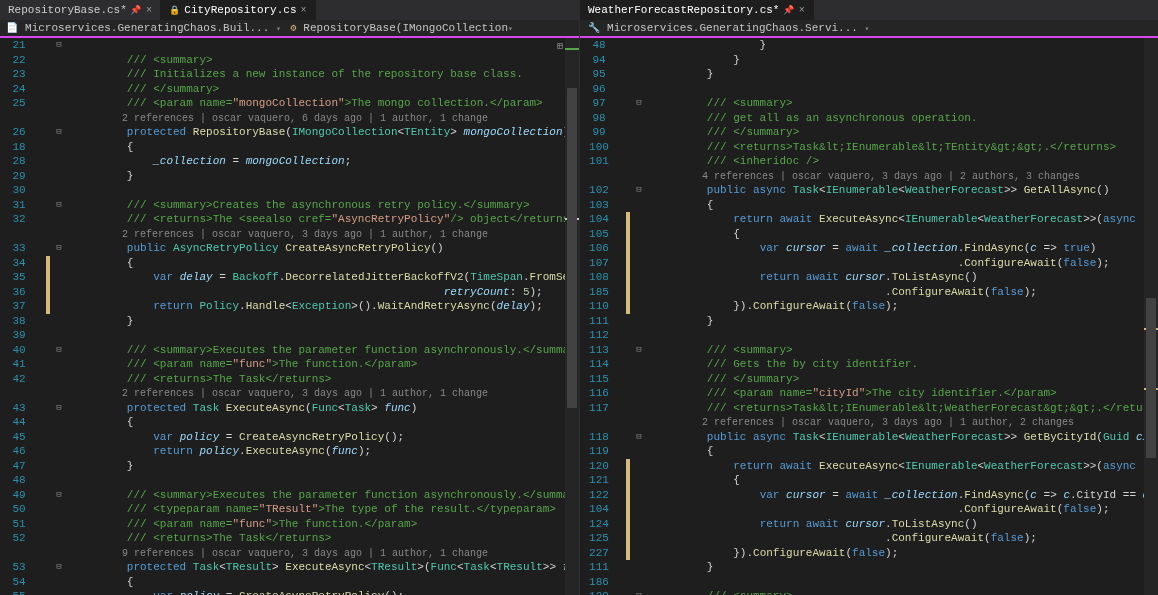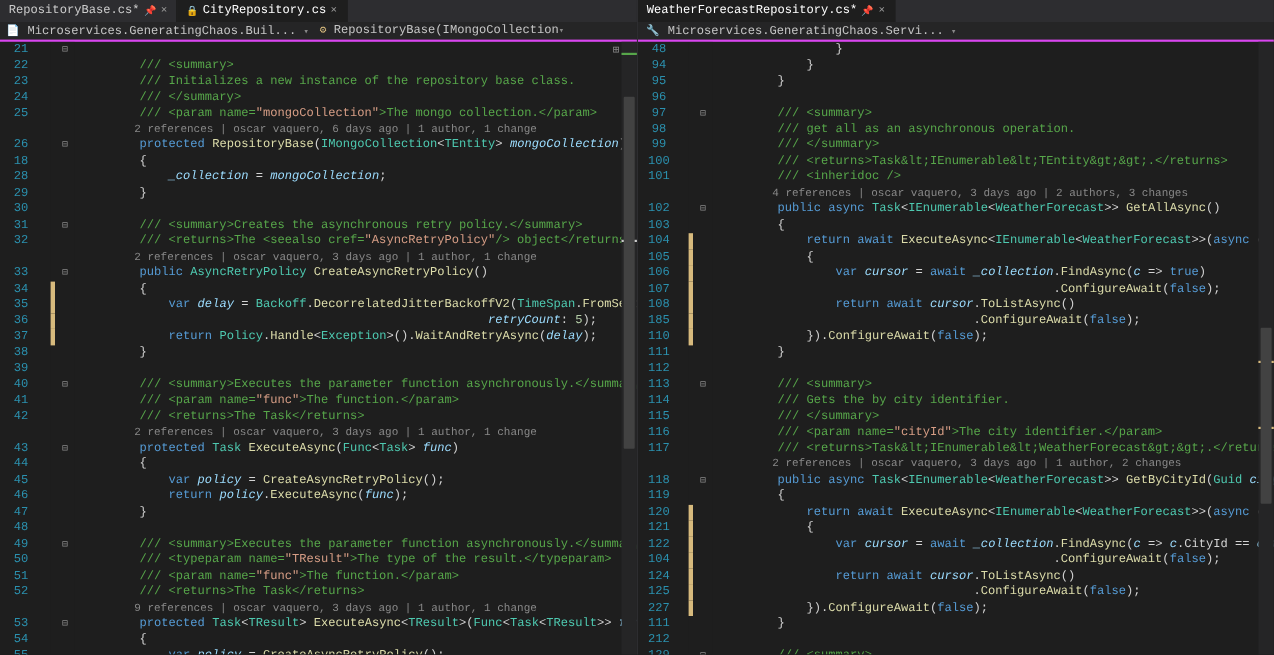--- a/index.html
+++ b/index.html
@@ -327,21 +327,21 @@
         <div class="line">118</div>
         <div class="line">119</div>
         <div class="line">120</div>
         <div class="line">121</div>
         <div class="line">122</div>
         <div class="line">104</div>
         <div class="line">124</div>
         <div class="line">125</div>
         <div class="line">227</div>
         <div class="line">111</div>
-        <div class="line">212</div>
+        <div class="line">186</div>
         <div class="line">129</div>
       </div>
     <div class="change-col" id="right-chg">
         <div class="noc"></div>
         <div class="noc"></div>
         <div class="noc"></div>
         <div class="noc"></div>
         <div class="noc"></div>
         <div class="noc"></div>
         <div class="noc"></div>

